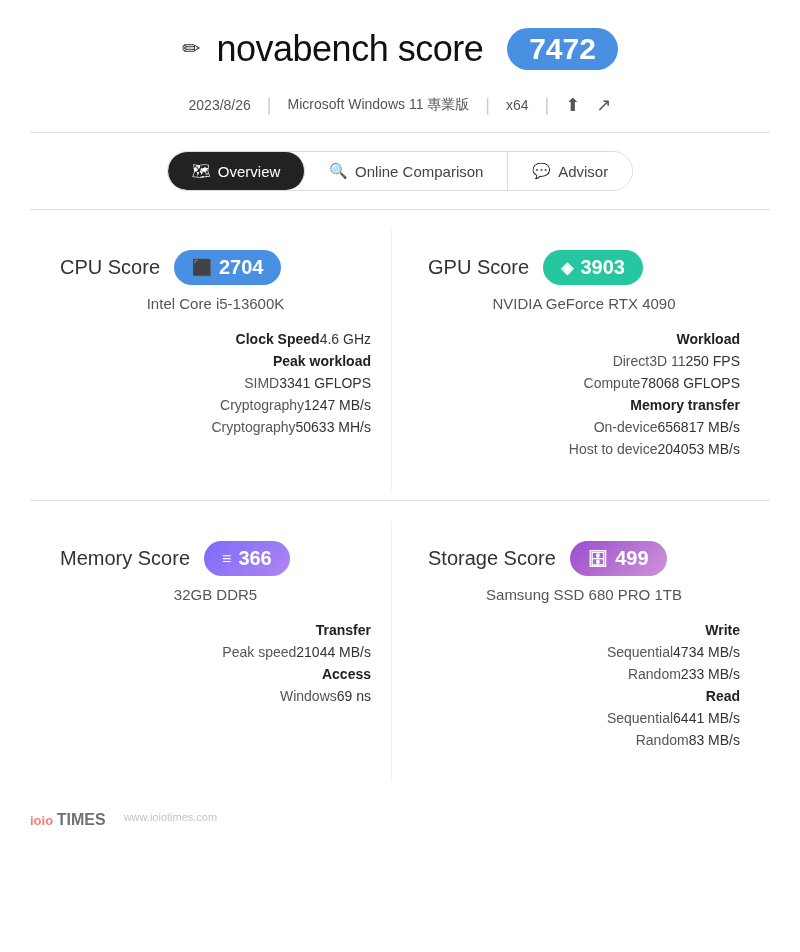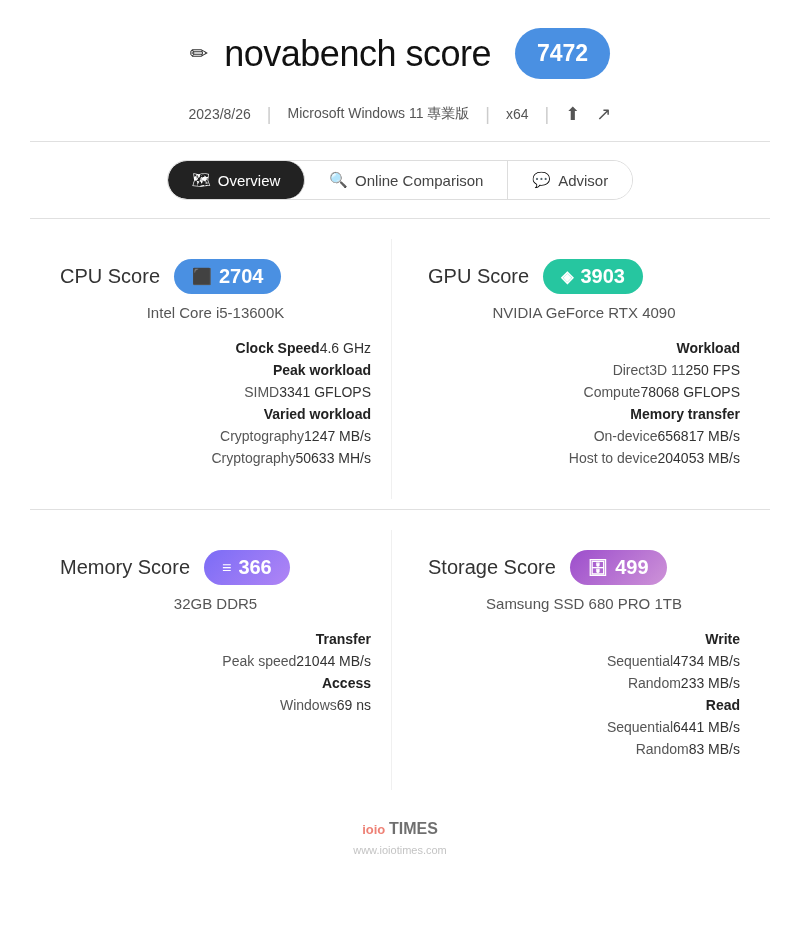--- a/index.html
+++ b/index.html
@@ -28,23 +28,23 @@
     .app-title {
       font-size: 36px;
       font-weight: 300;
       color: #111;
       letter-spacing: -0.5px;
     }
 
     .score-badge {
       background: #4a90e2;
       color: white;
-      font-size: 23px;
+      font-size: 30px;
       font-weight: 700;
-      padding: 12px 22px;
+      padding: 4px 22px;
       border-radius: 30px;
       margin-left: 8px;
       text-align: center;
     }
 
     .meta-bar {
       display: flex;
       align-items: center;
       justify-content: center;
       gap: 16px;
@@ -188,25 +188,24 @@
       color: #222;
     }
 
     .stat-value {
       color: #333;
       font-variant-numeric: tabular-nums;
     }
 
     .watermark {
       display: flex;
-      align-items: center;
+      align-items: flex-start;
       padding: 20px 30px;
-      gap: 6px;
+      gap: 18px;
       opacity: 0.7;
-      flex-direction: column;
     }
 
     .watermark-logo {
       font-size: 13px;
       color: #666;
       font-weight: 600;
     }
   </style>
 </head>
 <body>
@@ -267,23 +266,20 @@
           <span class="stat-value">4.6 GHz</span>
         </div>
         <div class="stat-row">
           <span class="stat-label bold">Peak workload</span>
         </div>
         <div class="stat-row">
           <span class="stat-label">SIMD</span>
           <span class="stat-value">3341 GFLOPS</span>
         </div>
         <div class="stat-row">
-          <span class="stat-label bold">Varied workload</span>
-        </div>
-        <div class="stat-row">
           <span class="stat-label">Cryptography</span>
           <span class="stat-value">1247 MB/s</span>
         </div>
         <div class="stat-row">
           <span class="stat-label">Cryptography</span>
           <span class="stat-value">50633 MH/s</span>
         </div>
       </div>
   </div>
 

